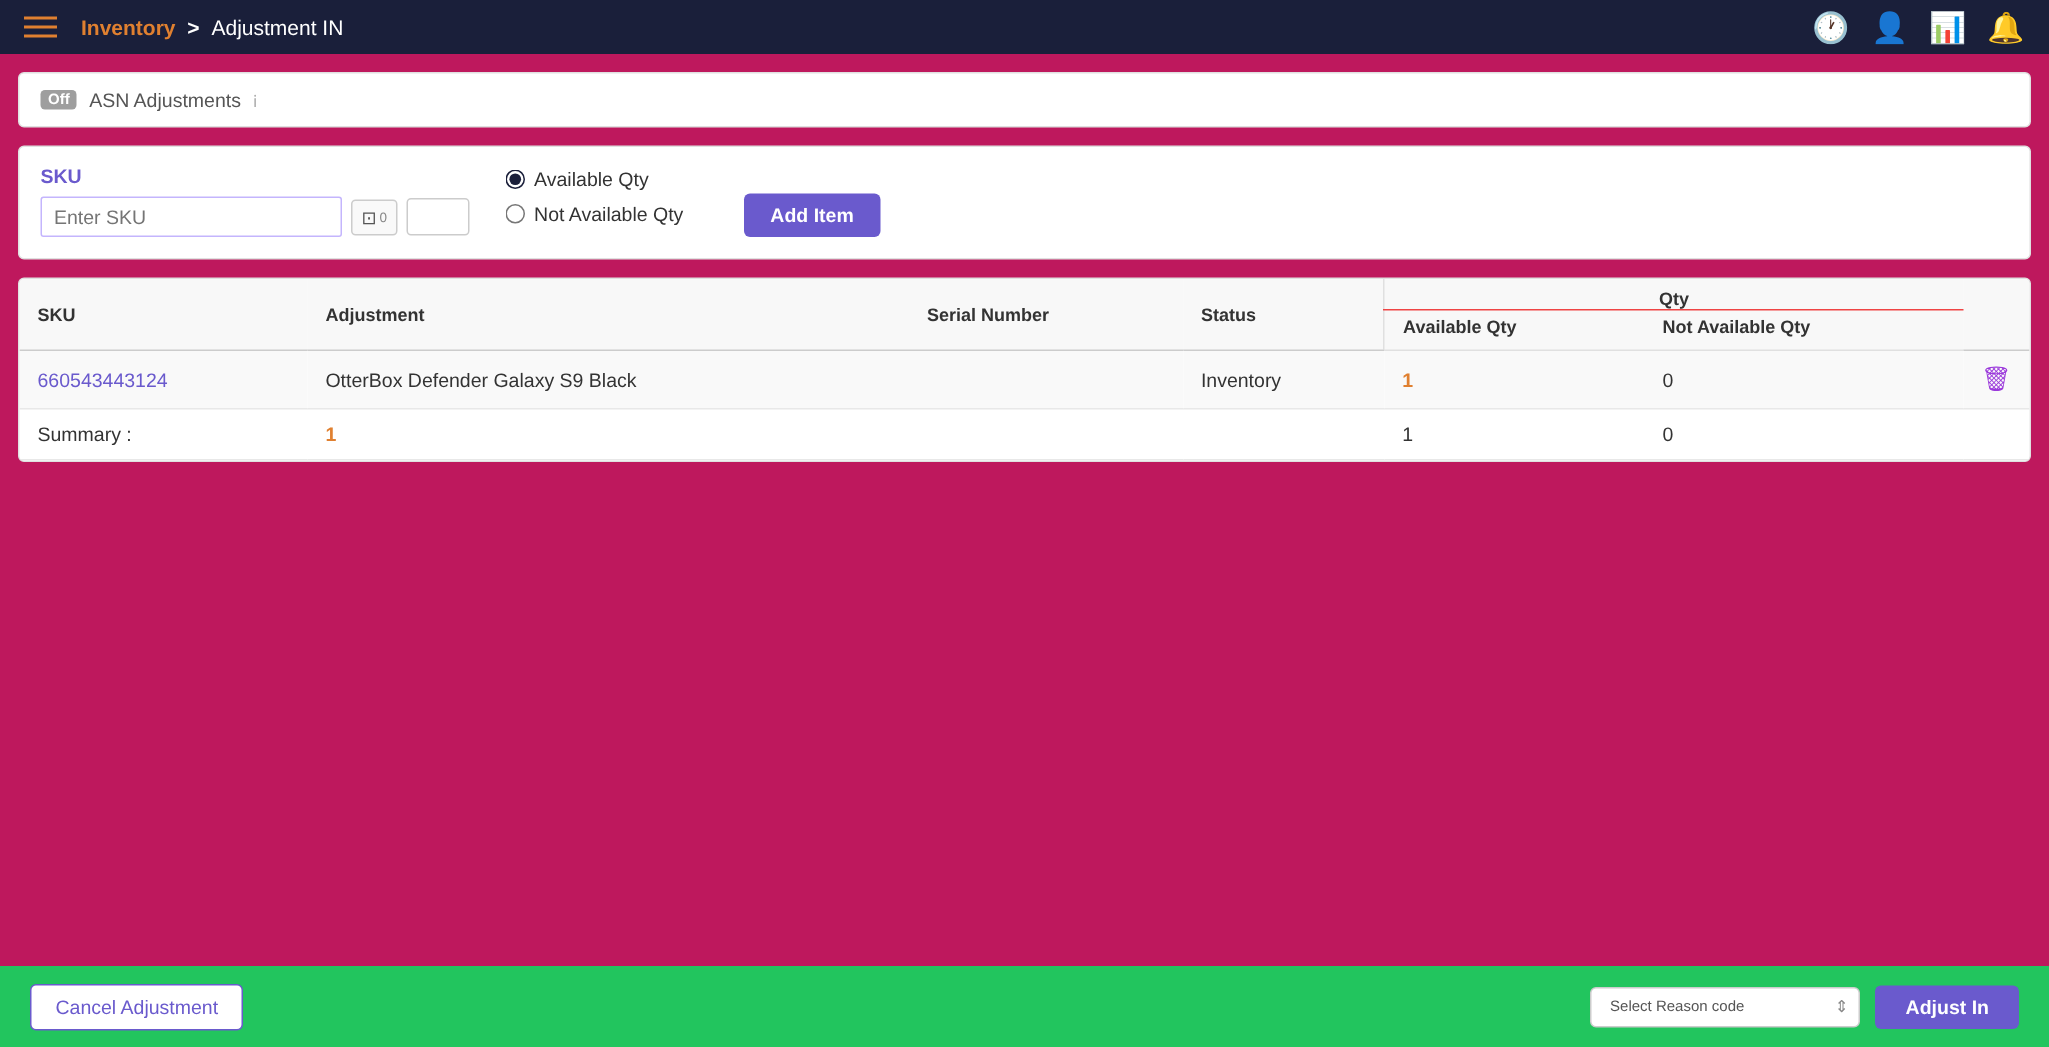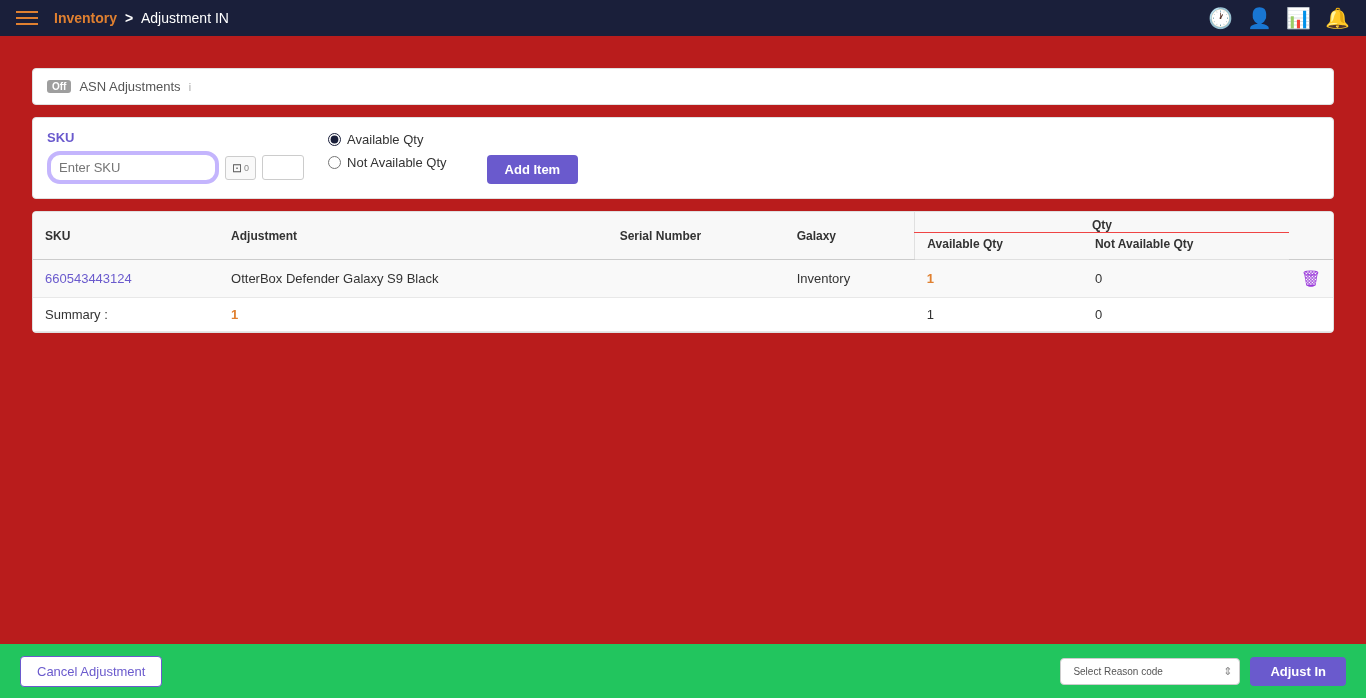--- a/index.html
+++ b/index.html
@@ -19,23 +19,23 @@
     .hamburger { display: flex; flex-direction: column; gap: 4px; cursor: pointer; }
     .hamburger span { display: block; width: 22px; height: 2px; background: #e08030; }
     .breadcrumb { color: #e08030; font-size: 14px; font-weight: bold; }
     .breadcrumb .sep { color: #ffffff; margin: 0 4px; }
     .breadcrumb .page { color: #ffffff; font-weight: normal; }
     .header-icon { font-size: 20px; cursor: pointer; }
 
     
     .main-content {
       flex: 1;
-      background: #b91c1c;
+      background: #be185d;
       overflow-y: auto;
-      padding: 32px;
+      padding: 12px;
     }
 
     
     .toggle-row {
       display: flex;
       align-items: center;
       gap: 8px;
       padding: 10px 14px;
       background: #ffffff;
       border: 1px solid #e0e0e0;
@@ -61,25 +61,25 @@
       padding: 12px 14px 14px;
       background: #fff;
       border: 1px solid #e0e0e0;
       border-radius: 4px;
       margin-bottom: 12px;
     }
     .sku-left { display: flex; flex-direction: column; gap: 6px; min-width: 200px; }
     .sku-label { font-size: 13px; color: #6a5acd; font-weight: bold; }
     .sku-input-row { display: flex; align-items: center; gap: 6px; }
     .sku-input {
-      border: 4px solid #c4b5fd;
-      border-radius: 13px;
+      border: 1px solid #c4b5fd;
+      border-radius: 2px;
       padding: 5px 8px;
       font-size: 13px;
-      width: 172px;
+      width: 201px;
       color: #999;
     }
     .scan-icon {
       border: 1px solid #ccc;
       border-radius: 3px;
       padding: 4px 6px;
       background: #f9f9f9;
       font-size: 12px;
       color: #555;
       cursor: pointer;
@@ -285,21 +285,21 @@
     <button class="add-item-btn">Add Item</button>
   </div>
 
   <div class="table-wrapper">
     <table>
       <thead>
         <tr class="group-header">
           <th rowspan="2">SKU</th>
           <th rowspan="2">Adjustment</th>
           <th rowspan="2">Serial Number</th>
-          <th rowspan="2">Galaxy</th>
+          <th rowspan="2">Status</th>
           <th colspan="2" class="qty-group" style="text-align:center;border-left:1px solid #e0e0e0;">Qty</th>
           <th rowspan="2" style="width:40px;"></th>
         </tr>
         <tr class="qty-header-row">
           <th style="border-left:1px solid #e0e0e0;">Available Qty</th>
           <th>Not Available Qty</th>
         </tr>
       </thead>
       <tbody>
         <tr>

